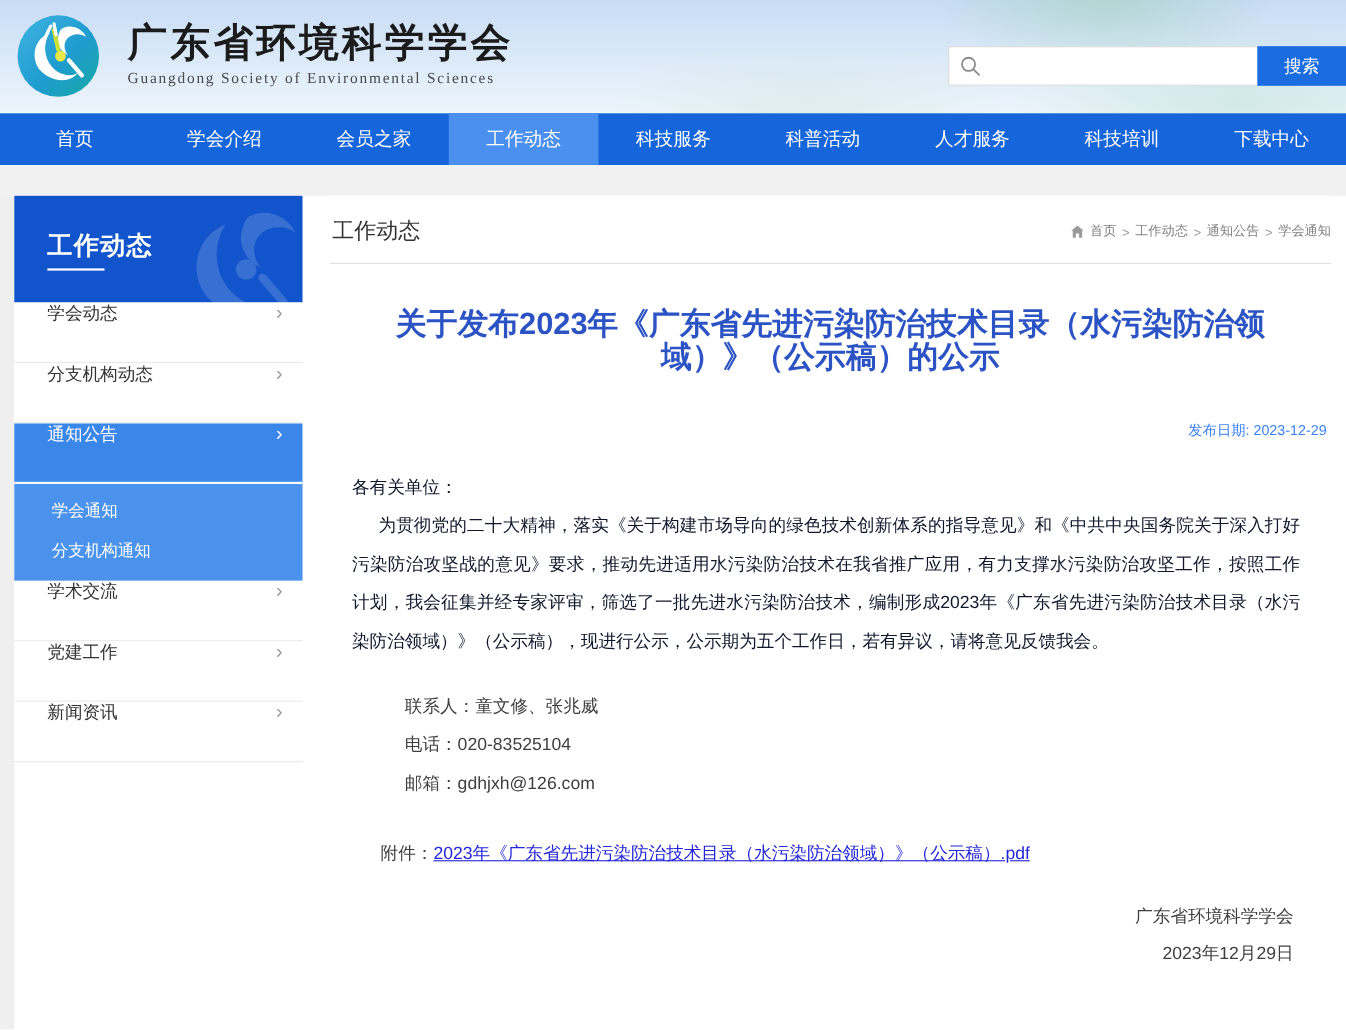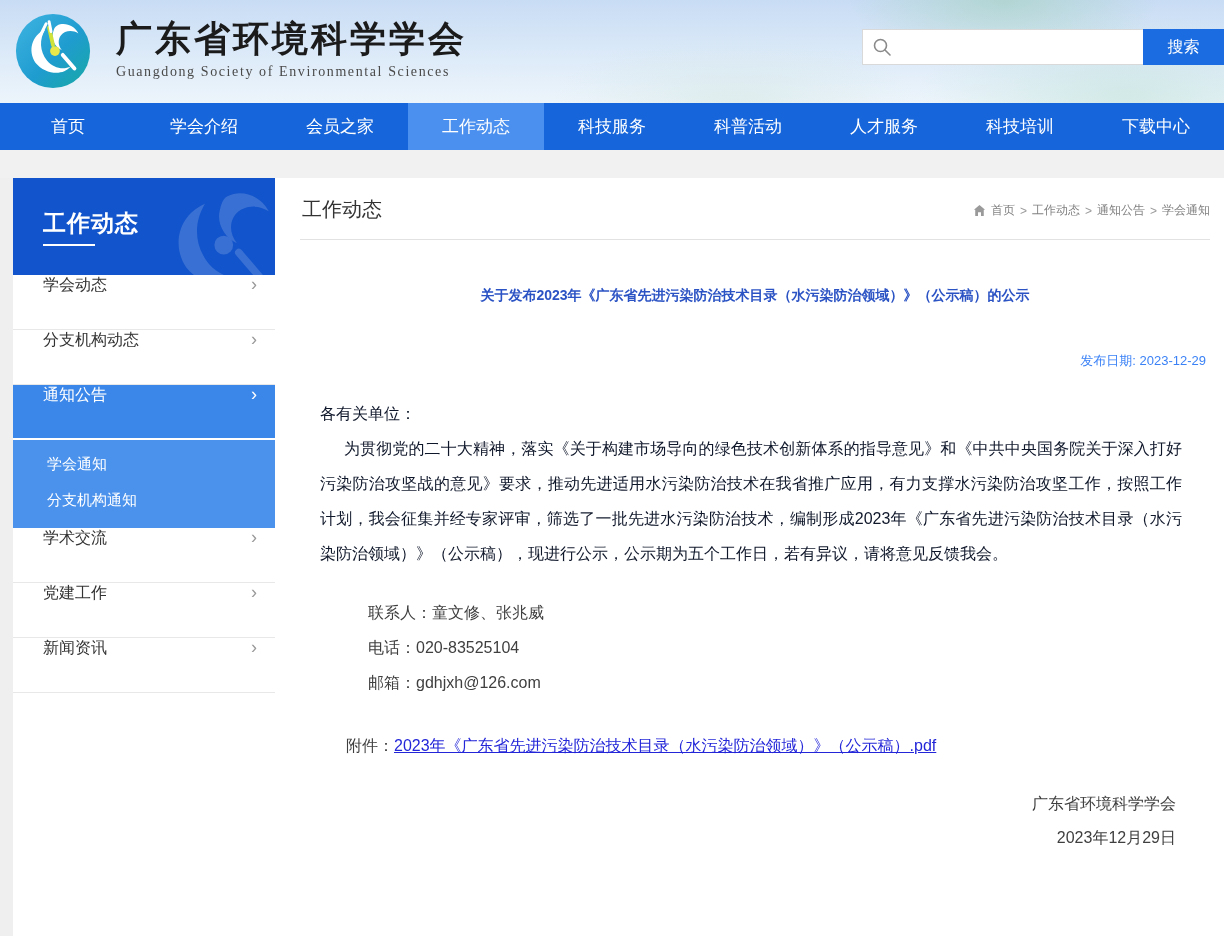--- a/index.html
+++ b/index.html
@@ -18,21 +18,21 @@
   .logo{ position:absolute; left:14px; top:12px; width:78px; height:78px; }
   .brand-text{ position:absolute; left:116px; top:17px; }
   .site-title{
     font-family:"Liberation Serif","DejaVu Serif",serif;
     font-size:36px; font-weight:bold; color:#1b1b1b; letter-spacing:3px; line-height:44px;
   }
   .site-subtitle{
     font-family:"Liberation Serif","DejaVu Serif",serif;
     font-size:14px; color:#4a4a4a; letter-spacing:1.6px; margin-top:3px;
   }
-  .search-wrap{ position:absolute; left:862px; top:29px; width:362px; height:36px; display:flex; }
+  .search-wrap{ position:absolute; left:862px; top:42px; width:362px; height:36px; display:flex; }
   .search-input{
     flex:1; height:36px; border:1px solid #d9d9d9; border-right:none; background:#fff;
     padding:0 10px 0 36px; font-size:14px; color:#333; outline:none;
   }
   .search-icon{ position:absolute; left:10px; top:8px; width:20px; height:20px; }
   .search-btn{
     width:81px; height:36px; background:#1b6ce0; color:#fff; border:none;
     font-size:16px; cursor:pointer;
   }
 
@@ -83,21 +83,21 @@
     position:absolute; right:0; top:24px; font-size:12px; color:#828282;
     display:flex; align-items:center; gap:5px;
   }
   .breadcrumb a{ color:#828282; text-decoration:none; cursor:pointer; }
   .crumb-sep{ color:#9a9a9a; }
   .home-icon{ width:13px; height:13px; display:inline-block; }
 
   .article{ padding:0 4px; }
   .article-title{
     margin:40px 36px 0 36px; text-align:center;
-    font-size:14px; font-weight:bold; color:#2b53c4; line-height:30px;
+    font-size:28px; font-weight:bold; color:#2b53c4; line-height:30px;
   }
   .article-date{ margin-top:42px; text-align:right; font-size:13px; color:#3b82f6; }
 
   .article-body{ margin-top:26px; font-size:16px; color:#0f172a; line-height:35px; padding-left:16px; padding-right:24px;}
   .article-body .salutation{ text-indent:0; }
   .article-body .para{ text-indent:1.5em; text-align:justify; }
 
   .contacts{ margin-top:24px; padding-left:64px; font-size:16px; color:#3f3f3f; line-height:35px; }
   .attachment{ margin-top:36px; padding-left:42px; font-size:16px; color:#3f3f3f; }
   .attachment a{ color:#2326d8; text-decoration:underline; cursor:pointer; }

